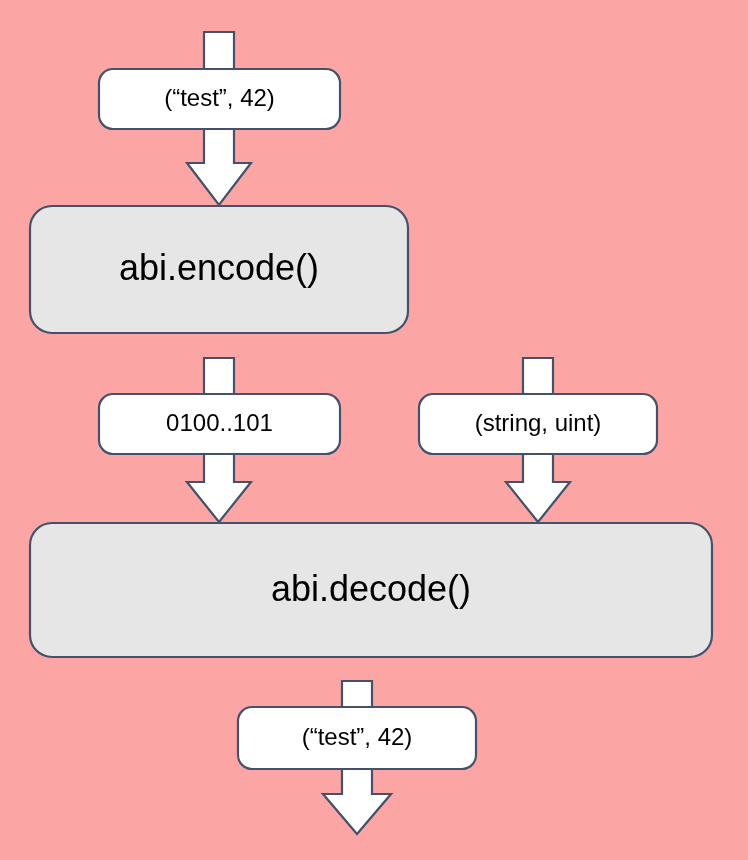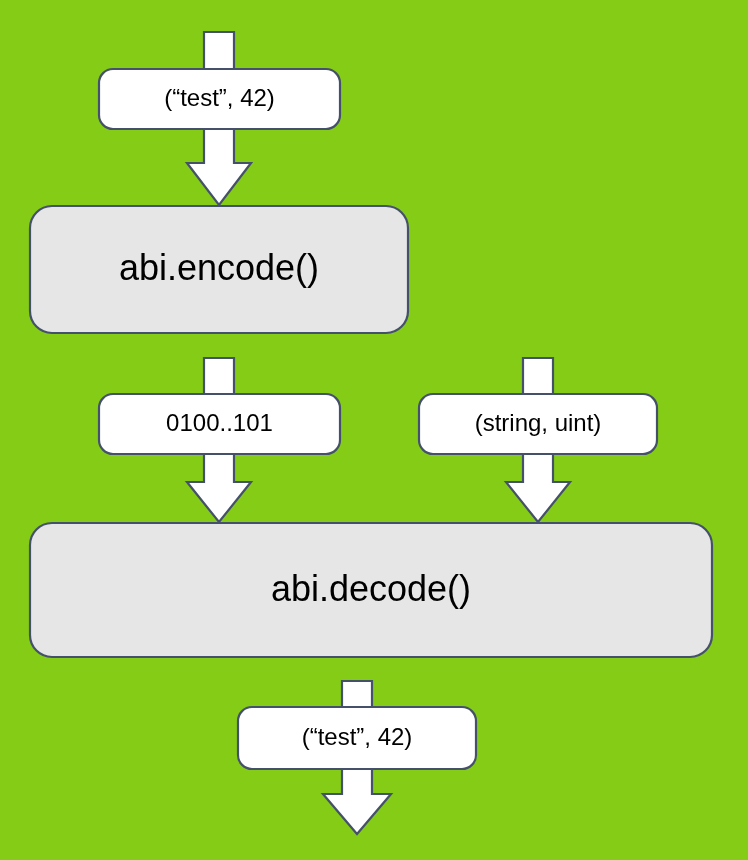--- a/index.html
+++ b/index.html
@@ -7,21 +7,21 @@
     padding: 0;
     background: #ffffff;
   }
   body {
     font-family: "Liberation Sans", sans-serif;
   }
   #diagram-root {
     position: relative;
     width: 748px;
     height: 860px;
-    background: #84cc16;
+    background: #fca5a5;
     overflow: hidden;
   }
   svg.canvas {
     display: block;
     width: 748px;
     height: 860px;
   }
   .node-shape {
     stroke: #45516a;
     stroke-width: 2.2;

